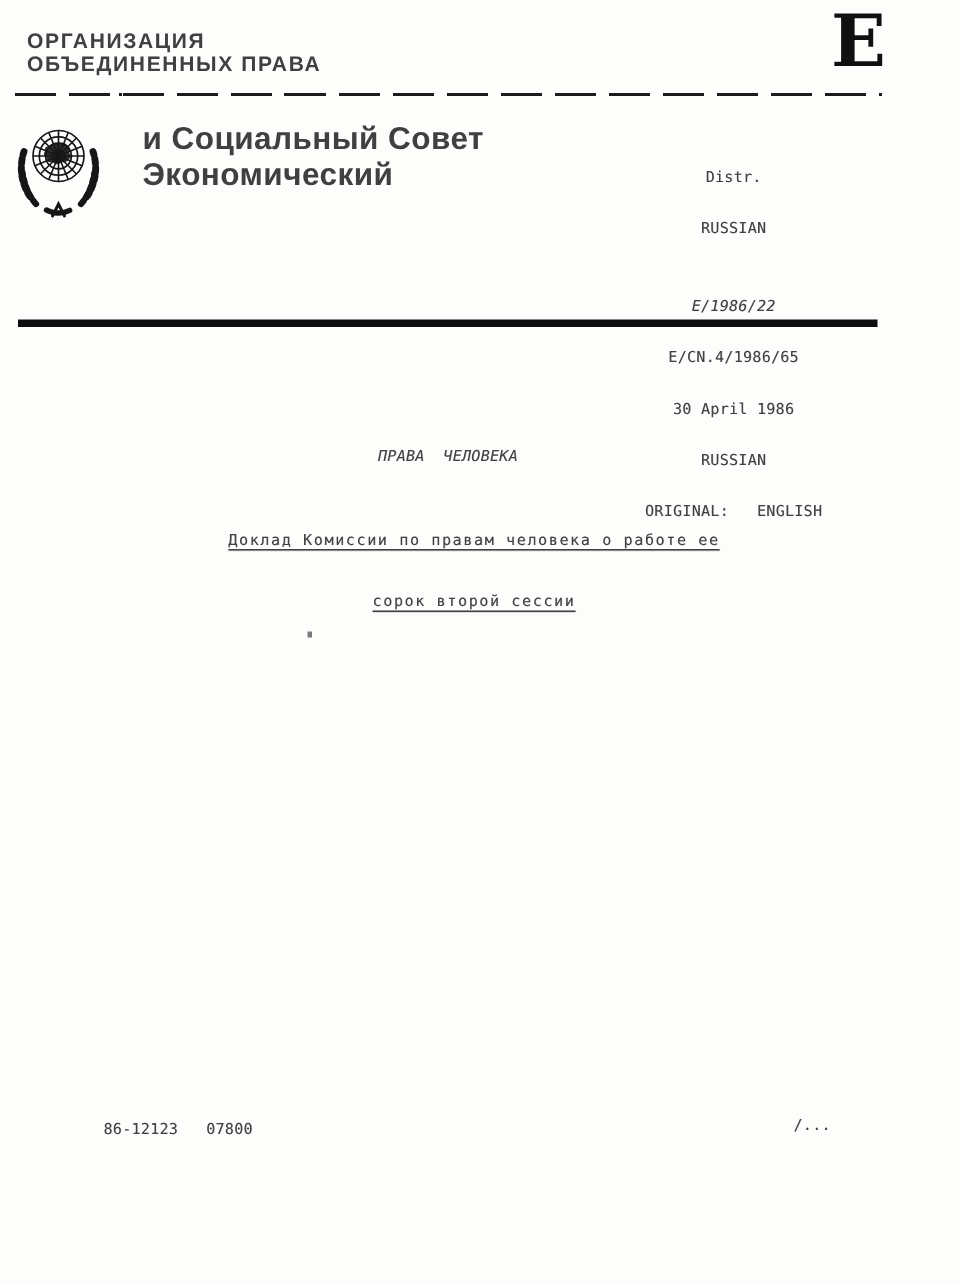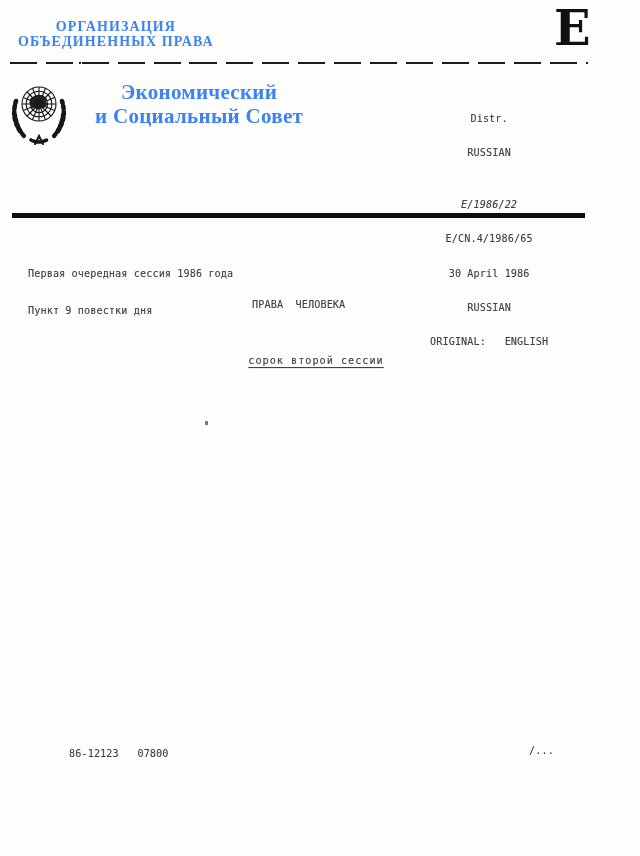--- a/index.html
+++ b/index.html
@@ -13,24 +13,23 @@
   
   .mono {
     font-family:"DejaVu Sans Mono","Liberation Mono",monospace;
     font-size:10px;
     color:#414141;
     white-space:pre;
     letter-spacing:0.2px;
     text-shadow:0.3px 0.3px 0 rgba(70,70,70,0.35);
   }
   .bold-sans {
-    font-family:Liberation Serif, serif;
+    font-family:Liberation Sans, sans-serif;
     font-weight:bold;
-    color:#3b82f6;
-    text-align:center;
+    color:#404040;
   }
   
   .org-name {
     position:absolute; left:18px; top:20px;
     font-size:14px; line-height:14.5px; letter-spacing:1.1px;
   }
   .series-letter {
     position:absolute; left:554px; top:4px;
     font-family:"DejaVu Serif","Liberation Serif",serif;
     font-weight:bold; font-size:48px; line-height:1; color:#101010;
@@ -52,21 +51,21 @@
   .distr-gap { margin-top:17px;font-style:italic; }
   
   .rule-heavy {
     position:absolute; top:213px; left:12px; width:573px; height:5px;
     background:#0d0d0d;
   }
   
   .session-block { position:absolute; left:28px; top:246px; }
   .session-block div { height:15px; }
   
-  .section-heading { position:absolute; left:252px; top:299px; }
+  .section-heading { position:absolute; left:252px; top:299px;font-style:italic; }
   .doc-title {
     position:absolute; left:140px; top:326px; width:352px;
     text-align:center; line-height:13.8px; letter-spacing:1.1px;
   }
   .doc-title div {
     text-decoration:underline;
     text-decoration-thickness:1px;
     text-underline-offset:2.5px;
   }
   .speck { position:absolute; left:205px; top:421px; width:3px; height:4px; background:#7a7a7a; }
@@ -112,44 +111,41 @@
         <path d="M52 55 Q61 41 56 25" stroke-width="4.6" stroke-dasharray="3.2 2.6"></path>
         <path d="M18 60 Q11 52 9 39" stroke-width="4.2" stroke-dasharray="3 2.4"></path>
         <path d="M48 60 Q55 52 57 39" stroke-width="4.2" stroke-dasharray="3 2.4"></path>
         <path d="M25 64 Q33 68 41 64" stroke-width="3.6" stroke-dasharray="4 2"></path>
         <path d="M29 68 L33 60 L37 68" stroke-width="2"></path>
       </g>
     </svg>
   </span>
 
   <div class="council-name bold-sans">
+    <div>и Социальный Совет</div>
     <div>Экономический</div>
-    <div>и Социальный Совет</div>
   </div>
 
   <div class="distr-block mono">
     <div>Distr.</div>
     <div>RUSSIAN</div>
     <div class="distr-gap">E/1986/22</div>
     <div>E/CN.4/1986/65</div>
     <div>30 April 1986</div>
     <div>RUSSIAN</div>
     <div>ORIGINAL:   ENGLISH</div>
   </div>
 
   <div class="rule-heavy"></div>
 
-  <div class="session-block mono">
-    <div>Первая очередная сессия 1986 года</div>
-    <div>Пункт 9 повестки дня</div>
-  </div>
 
   <div class="section-heading mono">ПРАВА  ЧЕЛОВЕКА</div>
 
   <div class="doc-title mono">
+    <div>Доклад Комиссии по правам человека о работе ее</div>
     <div>сорок второй сессии</div>
   </div>
 
   <div class="speck"></div>
 
   <div class="footer-id mono">86-12123   07800</div>
   <div class="continuation mono">/...</div>
 
 </div>
 

